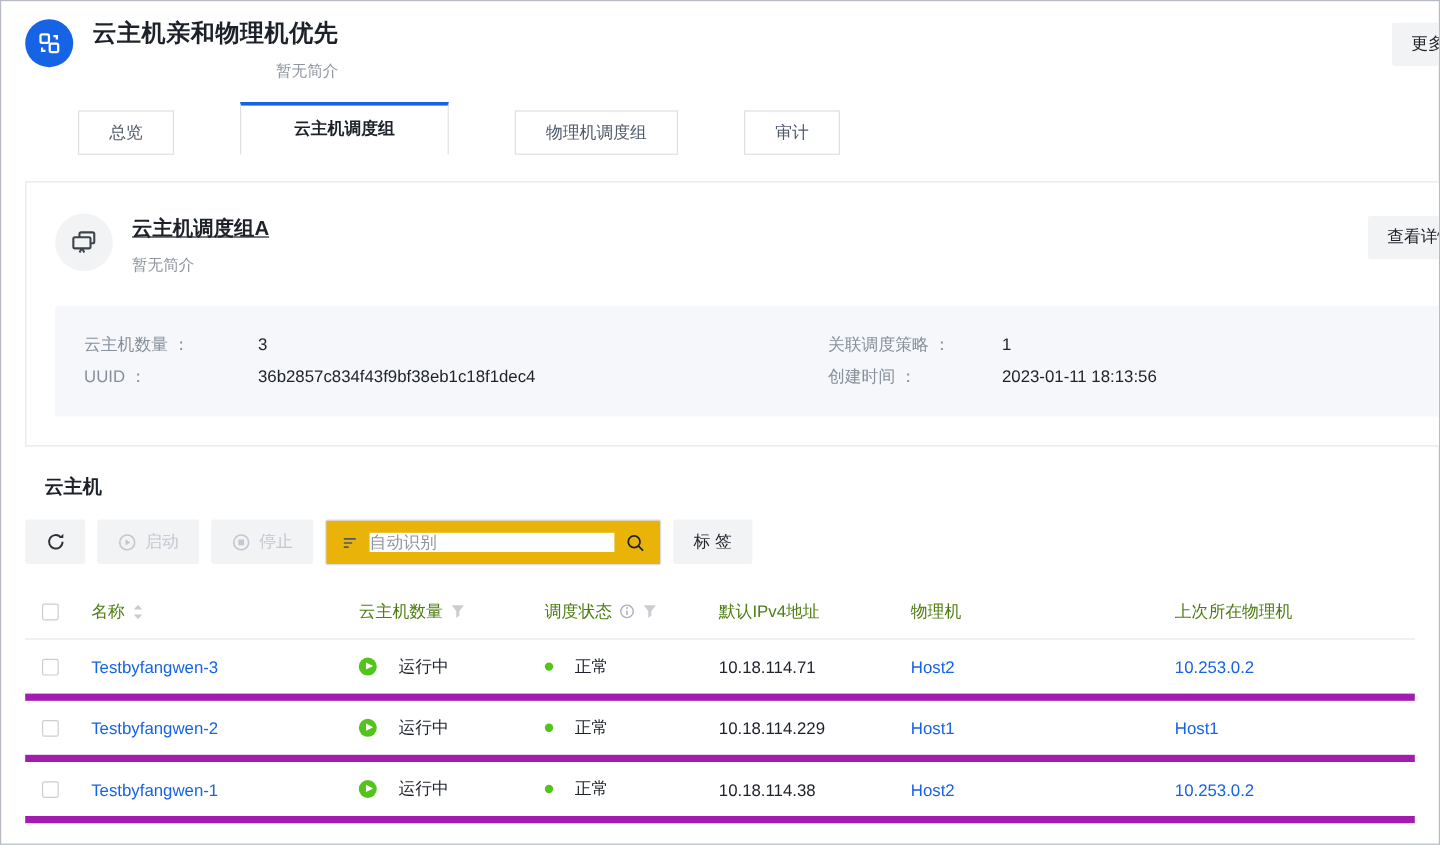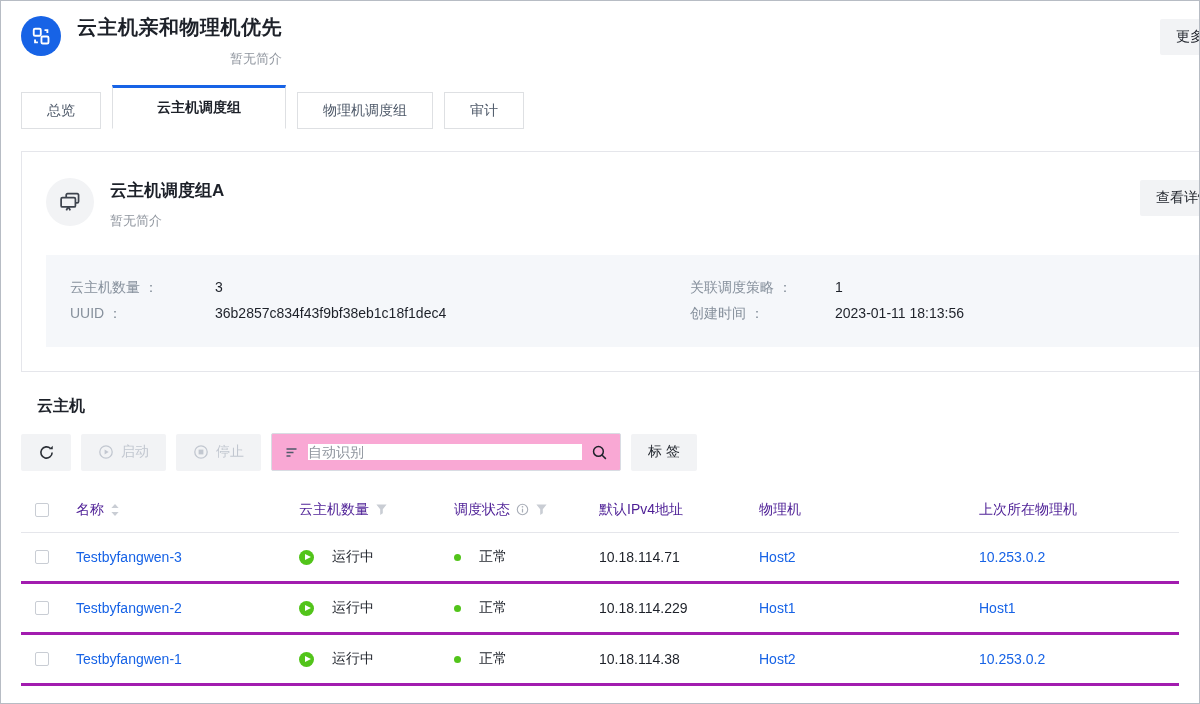--- a/index.html
+++ b/index.html
@@ -15,56 +15,56 @@
     display:flex; align-items:center; justify-content:center; flex:none; margin-top:2px; }
   .ph-text { margin-left:16px;text-align:right; }
   .ph-title { font-size:20px; font-weight:700; color:#1d2129; letter-spacing:.5px; }
   .ph-sub { font-size:13px; color:#8f959e; margin-top:9px; }
   .more-btn { position:absolute; right:-33px; top:5px; height:36px; width:72px;
     background:#f2f3f5; border:none; font-size:14px; color:#1d2129;
     font-family:inherit; border-radius:2px; text-align:left; padding-left:16px; cursor:pointer; }
   
   .tabs { display:flex; align-items:flex-end; gap:11px; margin:17px 0 0 20px; height:44px; }
   .tab { height:37px; padding:0 25px; display:flex; align-items:center;
-    border:1px solid #dee0e3; background:#fff; font-size:14px; color:#4e5969; cursor:pointer; }
+    border:1px solid #dee0e3; background:#fff; font-size:14px; color:#4e5969; cursor:pointer;margin-left:44px; }
   .tab.active { height:44px; border-top:3px solid #1763e6; border-bottom:1px solid #fff;
     font-weight:700; color:#1d2129; padding:0 44px; }
   
   .group-card { margin:22px 0 0 20px; width:1220px; border:1px solid #e5e6eb;
     padding:26px 24px 24px; position:relative; background:#fff; }
   .gc-head { display:flex; align-items:flex-start; }
   .gc-avatar { width:48px; height:48px; border-radius:50%; background:#f2f3f5;
     display:flex; align-items:center; justify-content:center; flex:none; }
   .gc-text { margin-left:16px; margin-top:1px; }
-  .gc-title { font-size:17px; font-weight:700; color:#1d2129; }
+  .gc-title { font-size:17px; font-weight:700; color:#1d2129;text-decoration:underline; }
   .gc-sub { font-size:13px; color:#8f959e; margin-top:10px; }
   .detail-btn { position:absolute; left:1118px; top:28px; height:36px; width:100px;
     background:#f2f3f5; border:none; font-size:14px; color:#1d2129;
     font-family:inherit; border-radius:2px; text-align:left; padding-left:16px; cursor:pointer; white-space:nowrap; }
   .info-strip { margin-top:25px; background:#f5f7fa; padding:24px 24px; }
   .info-grid { display:grid; grid-template-columns:620px 1fr; row-gap:8px; }
   .field { font-size:14px; display:flex; }
   .field .lbl { color:#86909c; width:145px; flex:none; }
   .field .val { color:#1d2129; }
   
   .vm-title { margin:24px 0 0 36px; font-size:16px; font-weight:700; color:#1d2129; }
-  .toolbar { display:flex; gap:10px; margin:16px 20px 0; align-items:center; }
+  .toolbar { display:flex; gap:10px; margin:16px 20px 0; align-items:flex-start; }
   .tbtn { height:37px; background:#f2f3f5; border:none; border-radius:2px; font-family:inherit;
     font-size:14px; color:#1d2129; display:flex; align-items:center; gap:7px; padding:0 17px; cursor:pointer; }
   .tbtn.icon-only { width:50px; justify-content:center; padding:0; }
   .tbtn.disabled { color:#c2c7d0; cursor:default; }
-  .search-box { height:38px; width:350px; border:1px solid #d9dce3; border-radius:2px; background:#f9a8d4;
+  .search-box { height:38px; width:280px; border:1px solid #d9dce3; border-radius:2px; background:#eab308;
     display:flex; align-items:center; padding:0 12px; gap:9px; }
   .search-box input { border:none; outline:none; flex:1; font-size:14px; font-family:inherit; color:#1d2129; }
   .search-box input::placeholder { color:#8f959e; }
   
   .table { margin:16px 20px 0; }
   .trow { display:grid; grid-template-columns:41px 223px 155px 145px 160px 220px 1fr;
-    align-items:center; height:51px; border-bottom:3px solid #a21caf; }
-  .trow.head { height:46px; color:#4c1d95; border-bottom:1px solid #e5e6eb; }
+    align-items:center; height:51px; border-bottom:6px solid #a21caf; }
+  .trow.head { height:46px; color:#4d7c0f; border-bottom:1px solid #e5e6eb; }
   .cell { padding-left:14px; font-size:14px; display:flex; align-items:center; }
   .cell.first { padding-left:0; }
   .checkbox { width:14px; height:14px; border:1px solid #c9cdd4; border-radius:2px;
     background:#fff; margin-left:14px; cursor:pointer; }
   .link { color:#1763e6; text-decoration:none; cursor:pointer; }
   .state { display:flex; align-items:center; gap:18px; color:#1d2129; }
   .run-badge { width:15px; height:15px; border-radius:50%; background:#52c41a; position:relative; flex:none; }
   .run-badge::after { content:""; position:absolute; left:5.5px; top:4px;
     border-left:6px solid #fff; border-top:3.5px solid transparent; border-bottom:3.5px solid transparent; }
   .dot { width:7px; height:7px; border-radius:50%; background:#52c41a; flex:none; }

